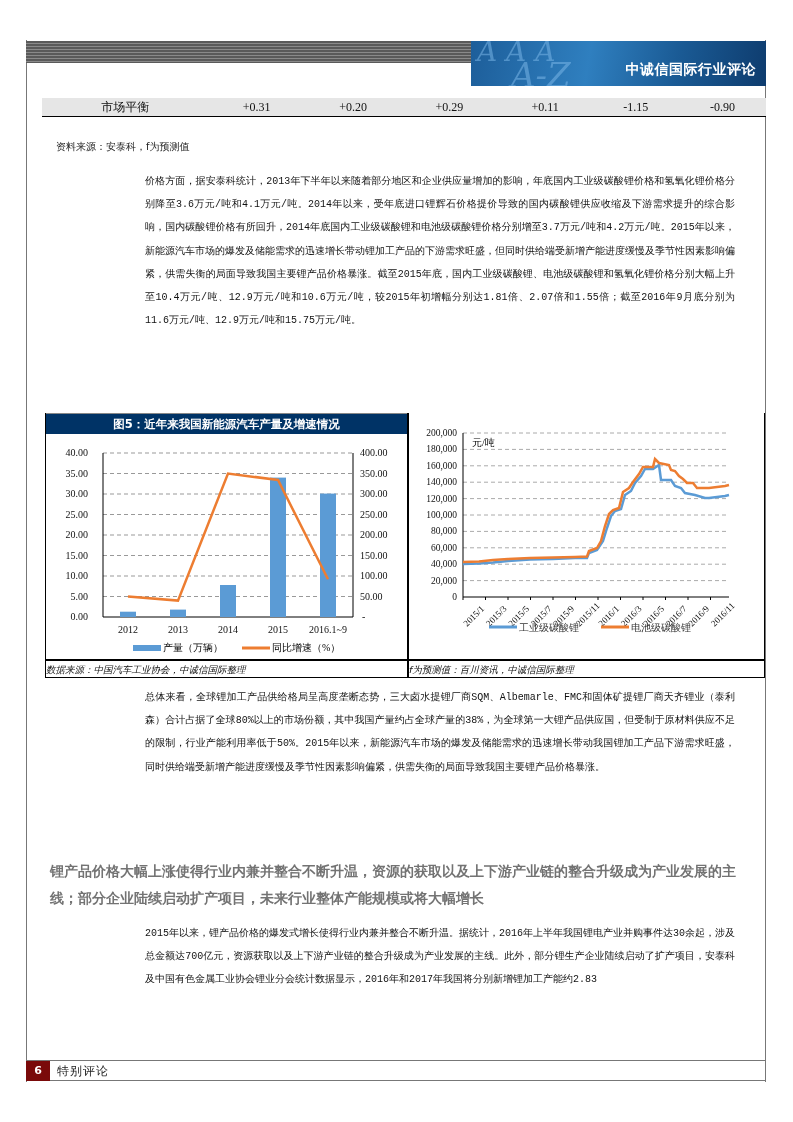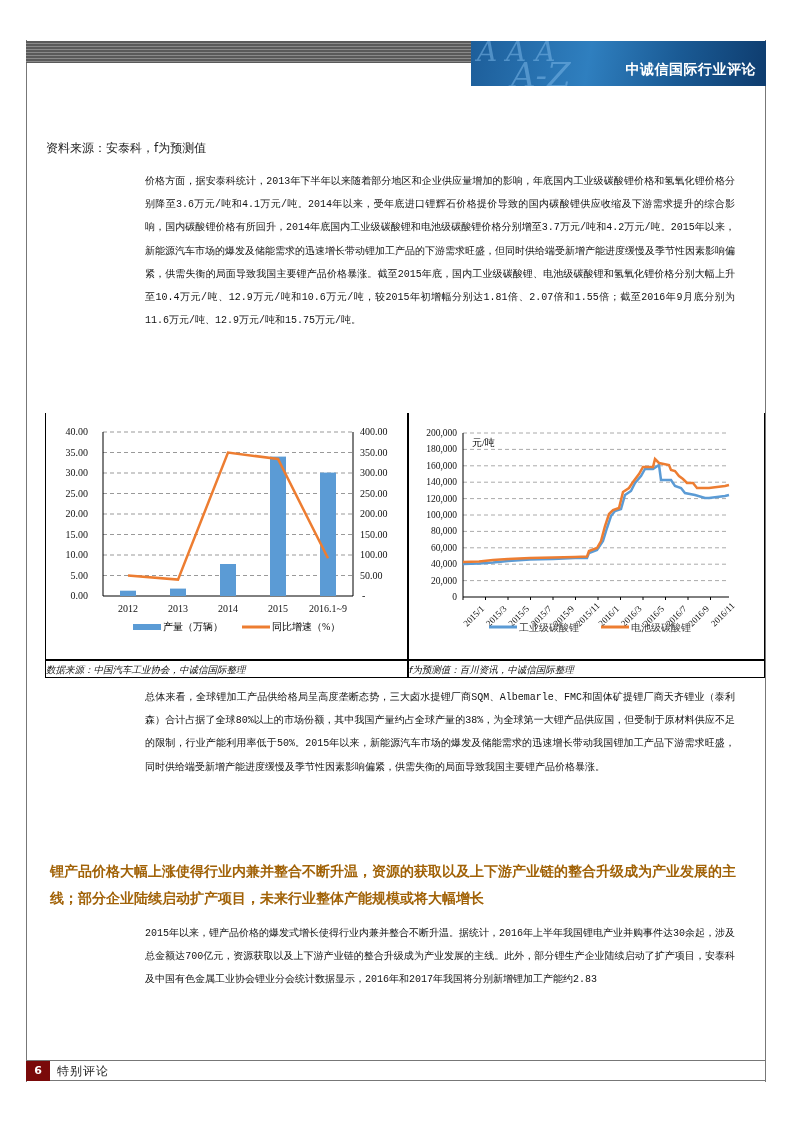--- a/index.html
+++ b/index.html
@@ -13,33 +13,33 @@
       background:linear-gradient(100deg,#1d5e9a 0%,#2f7fbf 40%,#1a5a94 70%,#0e3c6e 100%); overflow:hidden; }
   .header-banner .deco { position:absolute; font-family:"DejaVu Serif",serif; font-style:italic; color:rgba(120,180,230,0.55); }
   .header-title { position:absolute; right:10px; top:20px; color:#fff; font-family:"DejaVu Sans",sans-serif;
       font-weight:bold; font-size:14px; letter-spacing:0.5px; }
 
   table.top-table { position:absolute; left:42px; top:98px; width:724px; border-collapse:collapse;
       font-size:12px; font-family:"Liberation Serif",serif; }
   .top-table td { height:18px; text-align:center; padding:0; }
   .top-table tr.r1 td { border-top:1px solid #000; }
   .top-table tr.r2 td { background:#e6e6e6; border-bottom:1px solid #000; }
-  .src-note { position:absolute; left:46px; top:140px; font-size:12px; font-family:"DejaVu Sans",sans-serif; color:#222; }
+  .src-note { position:absolute; left:56px; top:140px; font-size:10px; font-family:"DejaVu Sans",sans-serif; color:#222; }
 
   .para { position:absolute; left:145px; width:590px; font-size:10px; line-height:23.2px;
       text-align:justify; font-family:Liberation Mono, monospace; }
   .para p { margin:0; text-indent:0; }
 
   .chart-box { position:absolute; top:413px; height:246px; border:1px solid #000; border-top:none; background:#fff; }
   .chart-title { height:20px; background:#003366; color:#fff; font-family:"DejaVu Sans",sans-serif;
       font-weight:bold; font-size:11.5px; text-align:center; line-height:20px; border-top:1px solid #888; }
   .chart-src-row { position:absolute; top:660px; height:18px; border:1px solid #000; border-top:1px solid #000;
       font-size:9.5px; font-style:italic; font-family:"DejaVu Sans",sans-serif; line-height:18px; padding-left:0; box-sizing:border-box; }
 
-  .heading { position:absolute; left:50px; width:710px; color:#a16207; font-family:"DejaVu Sans",sans-serif;
+  .heading { position:absolute; left:50px; width:710px; color:#737373; font-family:"DejaVu Sans",sans-serif;
       font-weight:bold; font-size:14px; line-height:27px; }
 
   .footer-line-top { position:absolute; left:26px; top:1060px; width:740px; height:1px; background:#777; }
   .footer-line-bottom { position:absolute; left:26px; top:1080px; width:740px; height:1px; background:#777; }
   .footer-num { position:absolute; left:26px; top:1061px; width:24px; height:20px; background:#7a0a0a; color:#fff;
       font-family:"DejaVu Sans",sans-serif; font-weight:bold; font-size:11px; text-align:center; line-height:20px; }
   .footer-label { position:absolute; left:57px; top:1063px; font-family:"DejaVu Sans",sans-serif; font-size:12px; color:#222; letter-spacing:1px; }
   svg text { font-family:"Liberation Serif",serif; }
 </style>
 </head>
@@ -50,29 +50,39 @@
 
 <div class="header-stripes"></div>
 <div class="header-banner">
   <span class="deco" style="left:6px;top:-6px;font-size:28px;">A A A</span>
   <span class="deco" style="left:40px;top:14px;font-size:34px;">A-Z</span>
   <span class="header-title">中诚信国际行业评论</span>
 </div>
 
 <table class="top-table">
   <tbody>
+  <tr class="r2">
+    <td>市场平衡</td>
+    <td>+0.31</td>
+    <td>+0.20</td>
+    <td>+0.29</td>
+    <td>+0.11</td>
+    <td>-1.15</td>
+    <td>-0.90</td>
+  </tr>
 </tbody>
   </table>
 <div class="src-note">资料来源：安泰科，f为预测值</div>
 
 <div class="para" style="top:170px;">
   <p>价格方面，据安泰科统计，2013年下半年以来随着部分地区和企业供应量增加的影响，年底国内工业级碳酸锂价格和氢氧化锂价格分别降至3.6万元/吨和4.1万元/吨。2014年以来，受年底进口锂辉石价格提价导致的国内碳酸锂供应收缩及下游需求提升的综合影响，国内碳酸锂价格有所回升，2014年底国内工业级碳酸锂和电池级碳酸锂价格分别增至3.7万元/吨和4.2万元/吨。2015年以来，新能源汽车市场的爆发及储能需求的迅速增长带动锂加工产品的下游需求旺盛，但同时供给端受新增产能进度缓慢及季节性因素影响偏紧，供需失衡的局面导致我国主要锂产品价格暴涨。截至2015年底，国内工业级碳酸锂、电池级碳酸锂和氢氧化锂价格分别大幅上升至10.4万元/吨、12.9万元/吨和10.6万元/吨，较2015年初增幅分别达1.81倍、2.07倍和1.55倍；截至2016年9月底分别为11.6万元/吨、12.9万元/吨和15.75万元/吨。</p>
 </div>
 
 <div class="chart-box" style="left:45px;width:361px;">
+  <div class="chart-title">图5：近年来我国新能源汽车产量及增速情况</div>
   <svg width="361" height="226" viewBox="0 0 361 226">
 
     <g stroke="#999" stroke-dasharray="4,3" stroke-width="1">
       <line x1="57" y1="19" x2="307" y2="19"></line>
       <line x1="57" y1="39.5" x2="307" y2="39.5"></line>
       <line x1="57" y1="60" x2="307" y2="60"></line>
       <line x1="57" y1="80.5" x2="307" y2="80.5"></line>
       <line x1="57" y1="101" x2="307" y2="101"></line>
       <line x1="57" y1="121.5" x2="307" y2="121.5"></line>
       <line x1="57" y1="142" x2="307" y2="142"></line>

